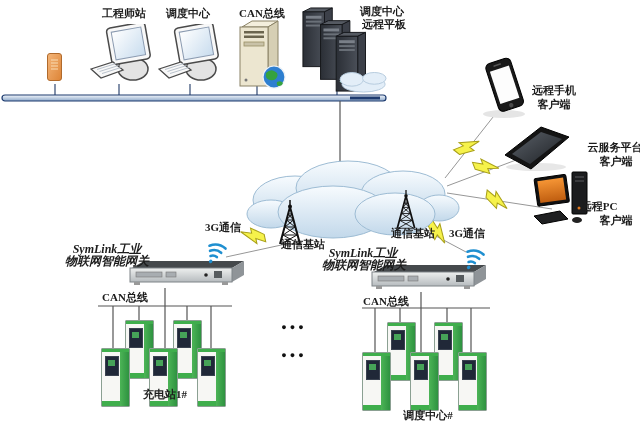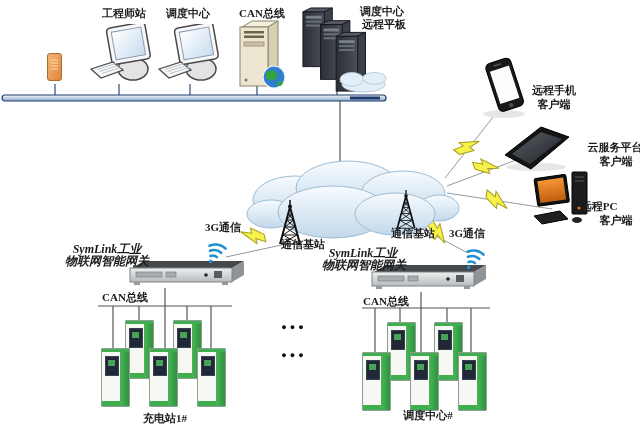--- a/index.html
+++ b/index.html
@@ -350,16 +350,16 @@
   <div class="lbl lblz" style="left:413px;top:227px">通信基站</div>
 
   <div class="lbl lblz sm" style="left:107px;top:243px">SymLink工业</div>
   <div class="lbl lblz sm" style="left:107px;top:255px">物联网智能网关</div>
   <div class="lbl lblz sm" style="left:363px;top:247px">SymLink工业</div>
   <div class="lbl lblz sm" style="left:364px;top:259px">物联网智能网关</div>
 
   <div class="lbl lblz" style="left:125px;top:291px">CAN总线</div>
   <div class="lbl lblz" style="left:386px;top:295px">CAN总线</div>
 
-  <div class="lbl lblz" style="left:165px;top:412px">充电站1#</div>
+  <div class="lbl lblz" style="left:165px;top:388px">充电站1#</div>
   <div class="lbl lblz" style="left:428px;top:409px">调度中心#</div>
 
 </div>
 
 </body></html>

